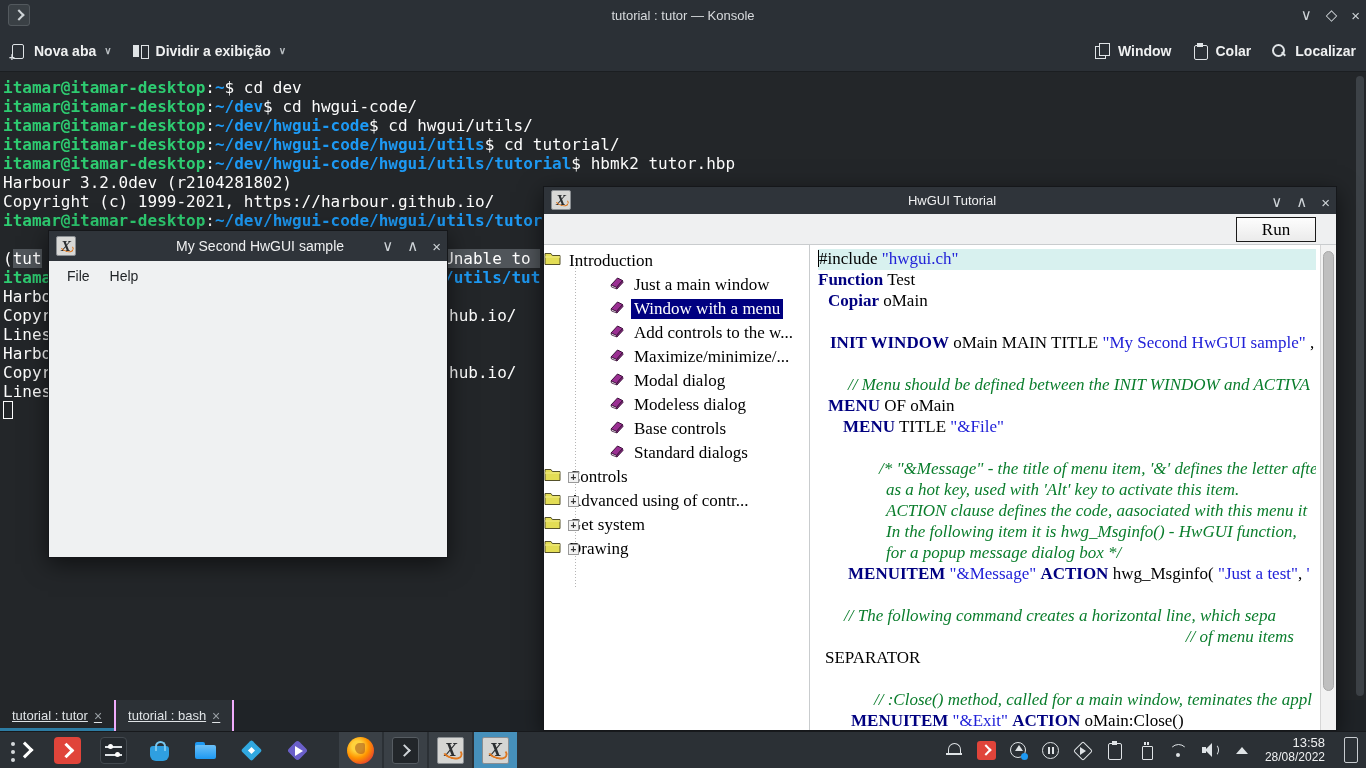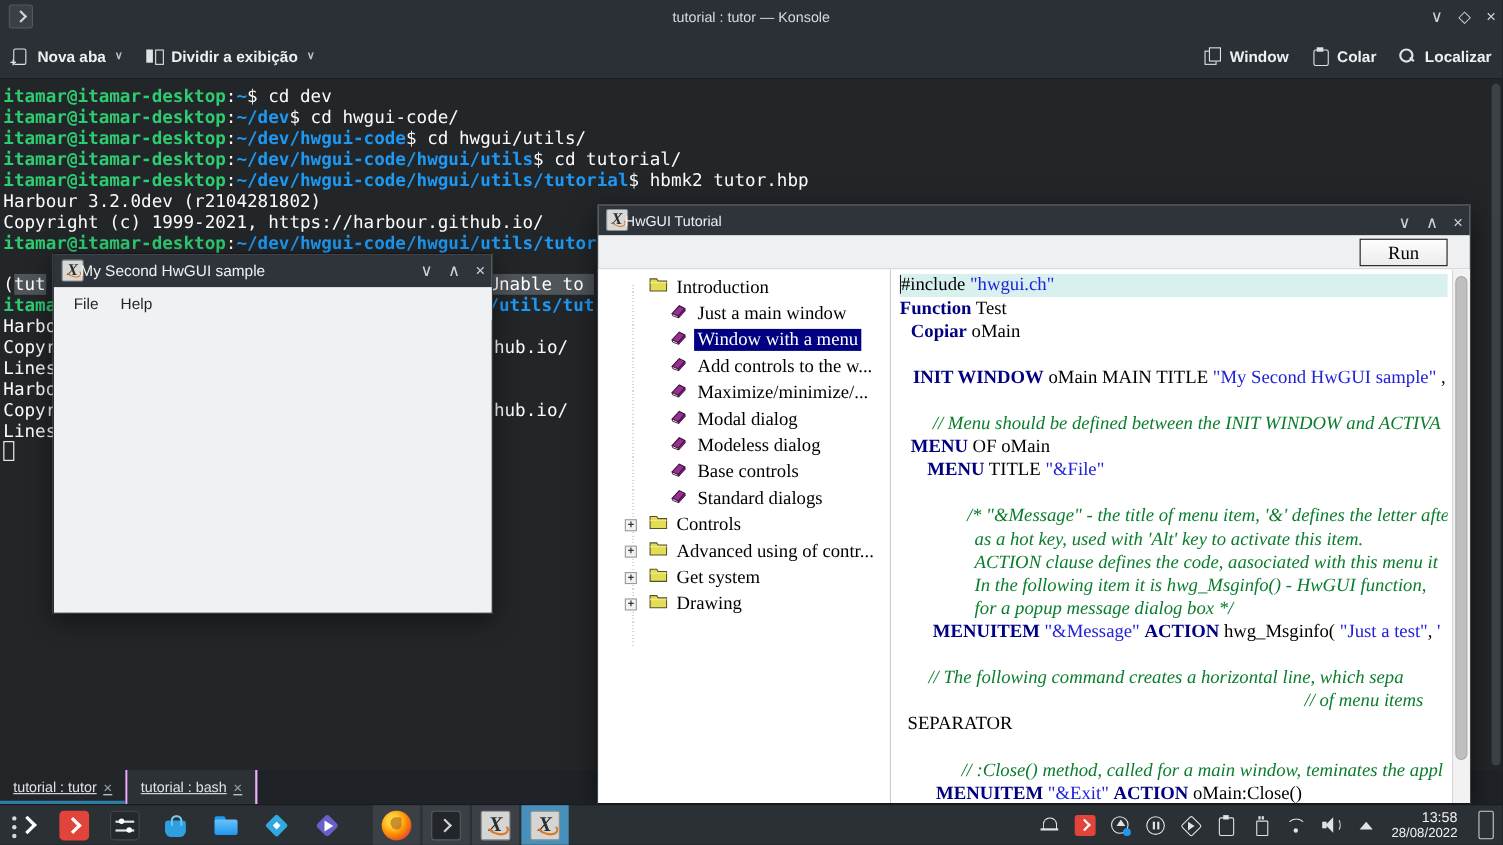--- a/index.html
+++ b/index.html
@@ -56,21 +56,21 @@
   .k-tabbar { position:absolute; left:0; top:700px; width:100%; height:31px; background:#1f2327;
     display:flex; font-size:13px; color:#dfe3e6; }
   .ktab { display:flex; align-items:center; gap:6px; padding:0 12px; background:#2c3136;
     border-right:2px solid #f0abfc;text-decoration:underline; }
   .ktab .close { color:#9aa0a5; font-size:14px; }
   .ktab.active { background:#232629; box-shadow:inset 0 -3px 0 #2d7ca3; }
 
   
   .window { position:absolute; border:1px solid #15171a; box-shadow:0 6px 22px rgba(0,0,0,.55); }
   .w-titlebar { position:relative; height:30px; background:#2f343a; display:flex; align-items:center; }
-  .w-title { position:absolute; left:0; right:0; color:#eff0f1; font-size:14px;margin-left:24px; }
+  .w-title { position:absolute; left:0; right:0; text-align:center; color:#eff0f1; font-size:14px;margin-left:24px; }
   .w-icon { position:absolute; left:7px; top:5px; width:20px; height:20px; background:#d8d8d6;
     border:1px solid #8a8e92; border-radius:2px; text-align:center;
     font-family:"Liberation Serif", serif; font-style:italic; font-weight:bold; font-size:15px;
     line-height:18px; color:#2b2e31; }
   .w-icon::after { content:""; position:absolute; left:3px; bottom:3px; width:12px; height:7px;
     border:1.5px solid #e07820; border-radius:50%; border-top-color:transparent; border-left-color:transparent; transform:rotate(20deg); }
   .sample { left:48px; top:230px; width:400px; height:328px; background:#eff1f2; }
   .menubar { display:flex; gap:4px; padding:5px 10px; font-size:14px; color:#1f2326; background:#eff1f2; }
   .menubar span { padding:2px 8px; }
 
@@ -85,21 +85,21 @@
     font-family:"Liberation Serif", serif; font-size:17px; text-align:center; line-height:23px; color:#000; }
   .t-body { position:absolute; left:0; top:58px; right:0; bottom:0; display:flex; background:#fff; }
 
   
   .treepanel { position:relative; width:266px; height:100%; background:#fff;
     border-right:1px solid #c9cccE; font-family:"Liberation Serif", serif; font-size:17px; color:#000;
     padding-top:4px; overflow:hidden; }
   .guide { position:absolute; left:31px; top:14px; width:1px; height:330px;
     background:repeating-linear-gradient(#b5b5b5 0 1px, transparent 1px 3px); }
   .titem { position:relative; height:24px; display:flex; align-items:center; gap:5px; }
-  .titem.lvl0 { padding-left:46px; }
+  .titem.lvl0 { }
   .titem.lvl1 { padding-left:65px; }
   .plusbox { position:absolute; left:24px; top:7px; width:11px; height:11px; background:#f2f2f2;
     border:1px solid #9a9a9a; font:bold 10px/9px "Liberation Sans",sans-serif; text-align:center; color:#333; }
   .titem .label { padding:0 3px; white-space:nowrap; }
   .titem.selected .label { background:#000080; color:#fff; }
   .ticon-svg { flex:0 0 auto; }
 
   
   .codepanel { position:relative; flex:1; height:100%; background:#fff; overflow:hidden;
     font-family:"Liberation Serif", serif; font-size:17px; color:#000; padding:4px 20px 0 8px; }

